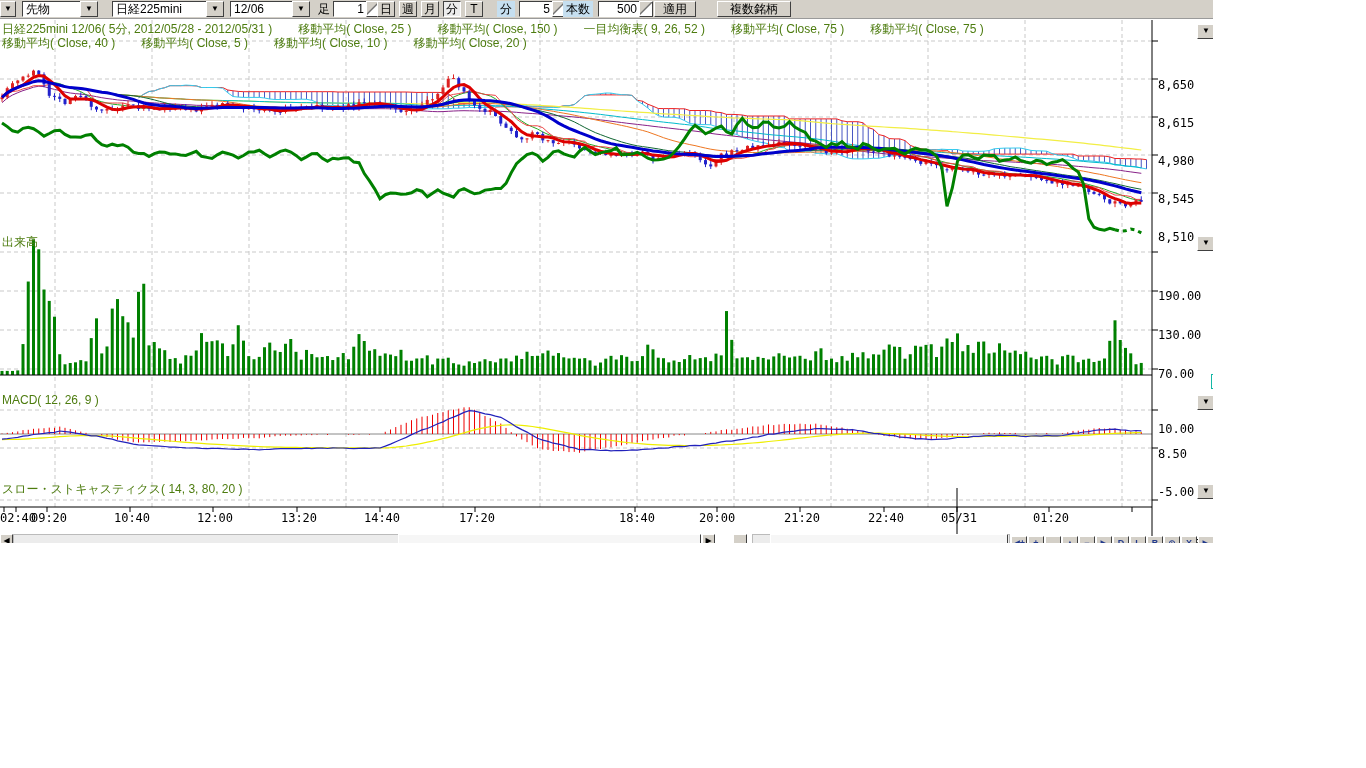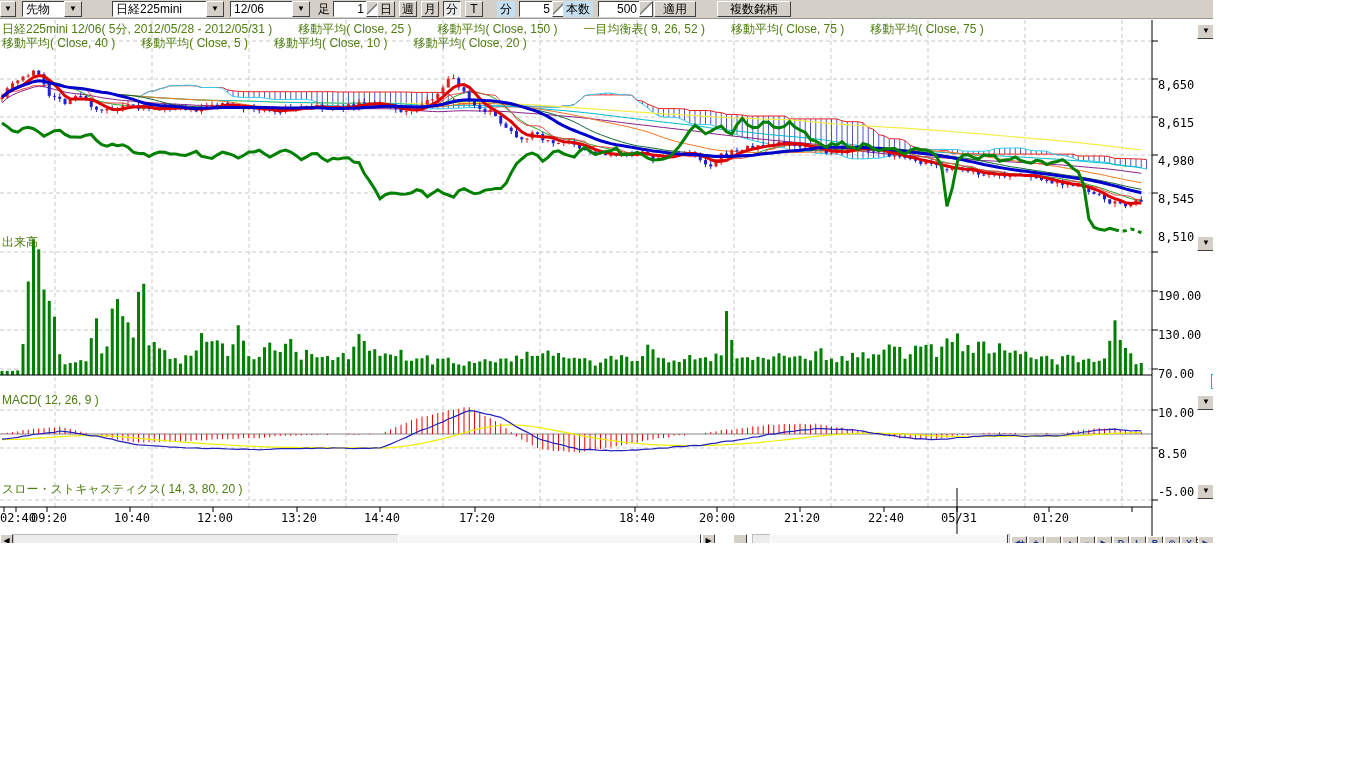--- a/index.html
+++ b/index.html
@@ -1112,21 +1112,21 @@
         <line x1="800" y1="507" x2="800" y2="512" stroke="#000" stroke-width="1"></line>
         <line x1="884" y1="507" x2="884" y2="512" stroke="#000" stroke-width="1"></line>
         <line x1="957" y1="507" x2="957" y2="512" stroke="#000" stroke-width="1"></line>
         <line x1="1049" y1="507" x2="1049" y2="512" stroke="#000" stroke-width="1"></line>
         <line x1="4" y1="507" x2="4" y2="512" stroke="#000" stroke-width="1"></line>
         <line x1="1132" y1="507" x2="1132" y2="512" stroke="#000" stroke-width="1"></line>
       </svg>
 
     <div id="toolbar">
       <div class="tb raised pbtn" style="left:0;width:16px;font-size:8px;line-height:13px;">▼</div>
-      <div class="tb combo" style="left:22px;width:60px;">
+      <div class="tb combo" style="left:22px;width:76px;">
         <span class="cfield">先物</span>
         <span class="arrow">▼</span>
       </div>
       <div class="tb combo" style="left:112px;width:112px;">
         <span class="cfield">日経225mini</span>
         <span class="arrow">▼</span>
       </div>
       <div class="tb combo" style="left:230px;width:80px;">
         <span class="cfield">12/06</span>
         <span class="arrow">▼</span>
@@ -1169,21 +1169,21 @@
 
     <div id="axis-labels">
         <div class="axlbl mono" style="top: 34px;">8,650</div>
         <div class="axlbl mono" style="top: 72px;">8,615</div>
         <div class="axlbl mono" style="top: 110px;">4,980</div>
         <div class="axlbl mono" style="top: 148px;">8,545</div>
         <div class="axlbl mono" style="top: 186px;">8,510</div>
         <div class="axlbl mono" style="top: 245px;">190.00</div>
         <div class="axlbl mono" style="top: 284px;">130.00</div>
         <div class="axlbl mono" style="top: 323px; text-align: right;">70.00</div>
-        <div class="axlbl mono" style="top: 362px;">10.00</div>
+        <div class="axlbl mono" style="top: 378px;">10.00</div>
         <div class="axlbl mono" style="top: 403px;">8.50</div>
         <div class="axlbl mono" style="top: 441px;">-5.00</div>
         <div class="axlbl mono" style="top: 493px;">100.00</div>
       </div>
     <div id="time-labels">
         <div class="timelbl mono" style="left: -2px; width: 40px; text-align: center;">02:40</div>
         <div class="timelbl mono" style="left: 29px; width: 40px; text-align: center;">09:20</div>
         <div class="timelbl mono" style="left: 112px; width: 40px; text-align: center;">10:40</div>
         <div class="timelbl mono" style="left: 195px; width: 40px; text-align: center;">12:00</div>
         <div class="timelbl mono" style="left: 279px; width: 40px; text-align: center;">13:20</div>

